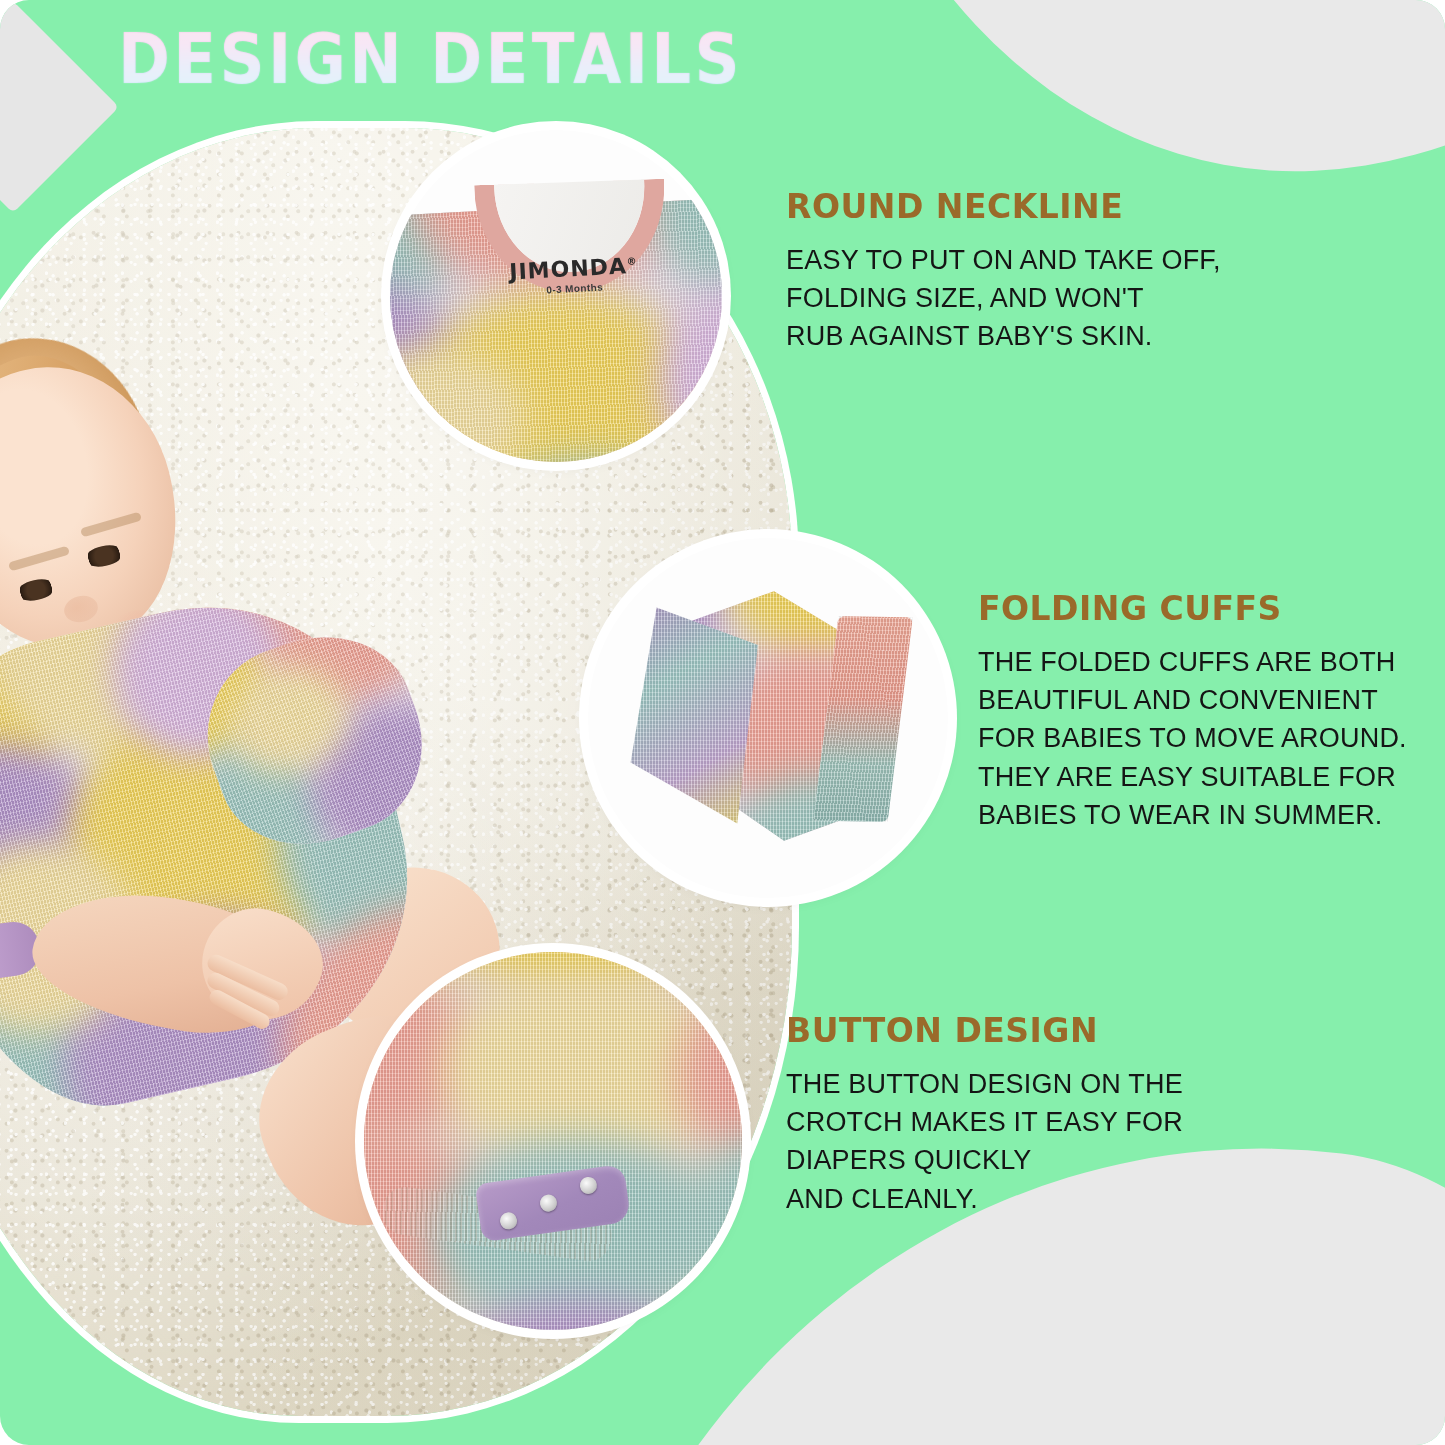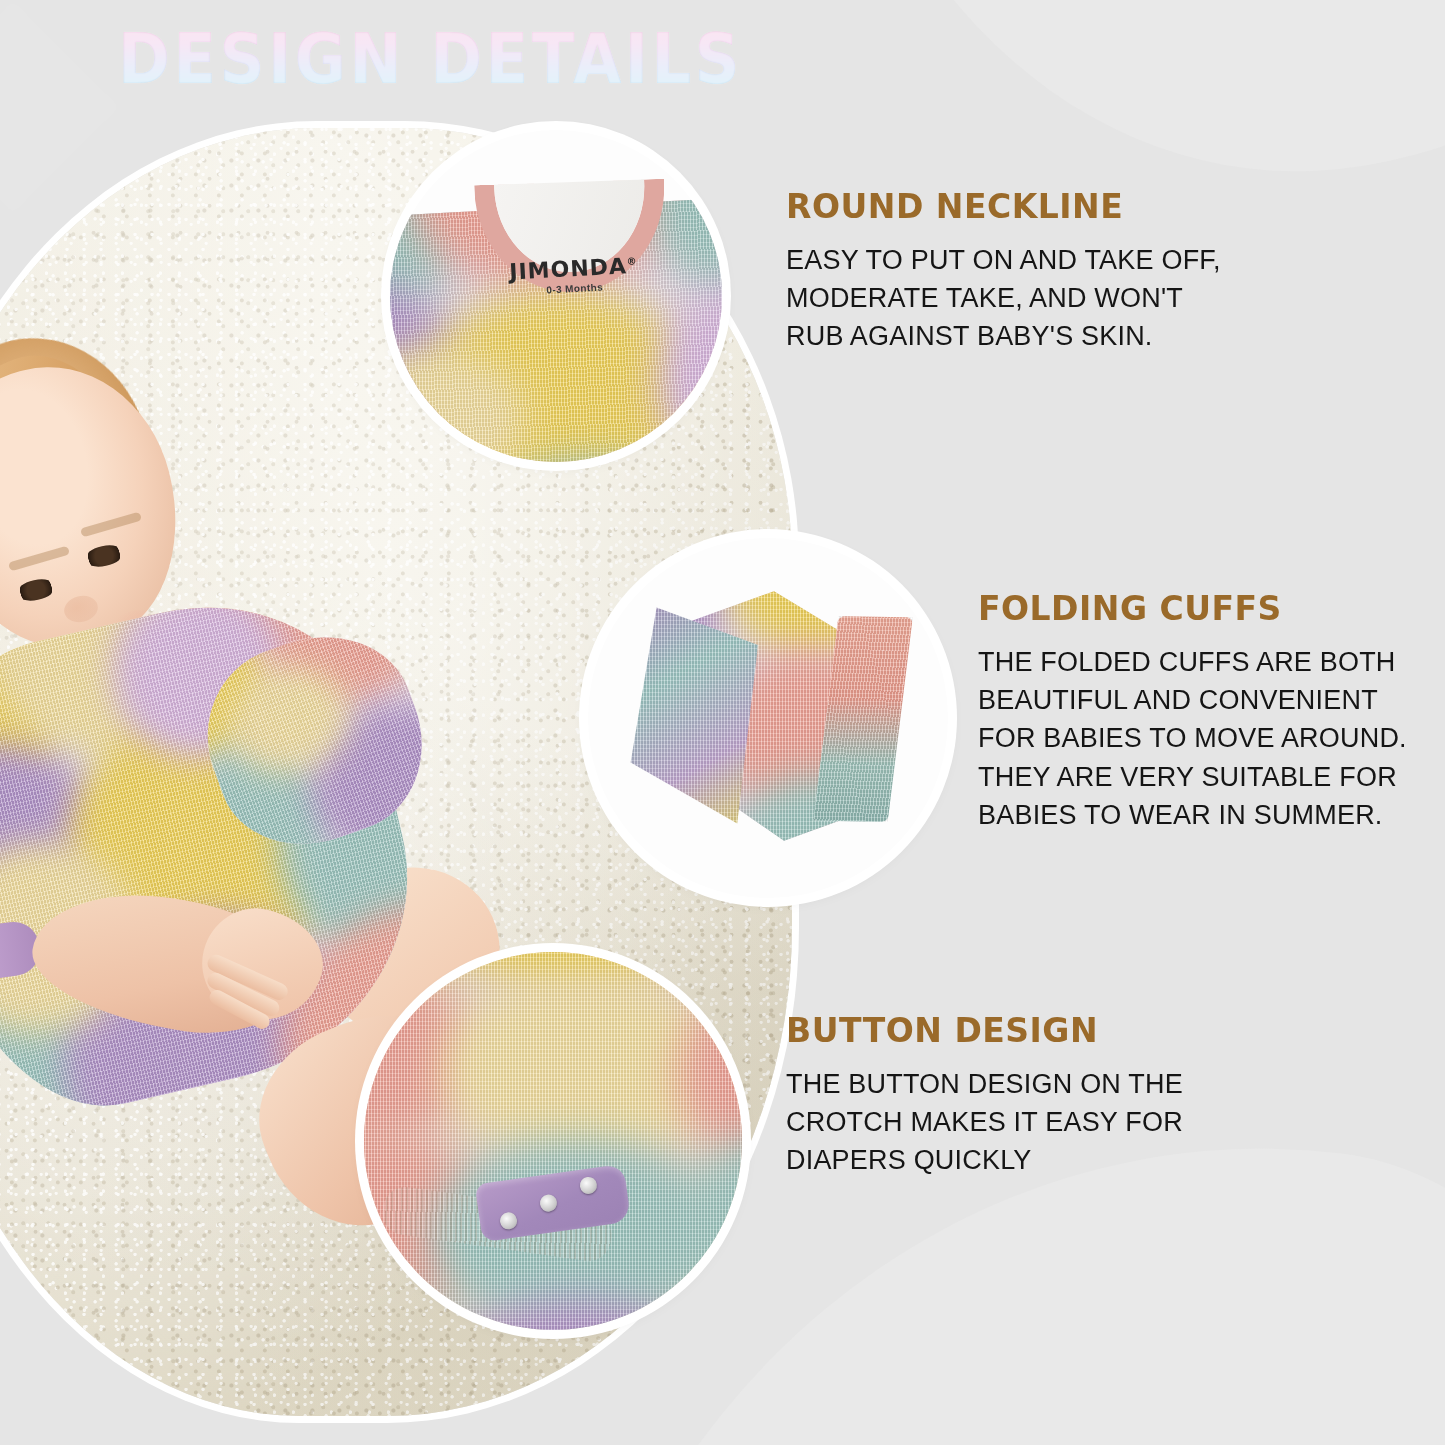--- a/index.html
+++ b/index.html
@@ -3,21 +3,21 @@
 <meta charset="utf-8">
 <style>
   html,body{margin:0;padding:0;}
   body{
     width:1445px;height:1445px;
     background:#ffffff;
     font-family:"Liberation Sans","DejaVu Sans",sans-serif;
     overflow:hidden;
     position:relative;
   }
-  .stage{position:absolute;inset:0;background:#e5e5e5;overflow:hidden;}
+  .stage{position:absolute;inset:0;background:#86efac;overflow:hidden;border-radius:29px;}
 
   
   .bg-gray-tr{
     position:absolute;
     width:980px;height:640px;
     left:830px;top:-470px;
     background:#e9e9e9;
     border-radius:0 0 60% 55%/0 0 100% 100%;
     transform:rotate(-3deg);
   }
@@ -437,38 +437,39 @@
         <div class="snap" style="left:62px;top:20px;"></div>
         <div class="snap" style="left:104px;top:8px;"></div>
       </div>
     </div>
   </div>
 
   <div class="block blk-neck">
     <div class="h">ROUND NECKLINE</div>
     <div class="p">
       <div>EASY TO PUT ON AND TAKE OFF,</div>
-      <div>MODERATE TAKE, AND WON'T</div>
+      <div>FOLDING SIZE, AND WON'T</div>
       <div>RUB AGAINST BABY'S SKIN.</div>
     </div>
   </div>
 
   <div class="block blk-cuff">
     <div class="h">FOLDING CUFFS</div>
     <div class="p">
       <div>THE FOLDED CUFFS ARE BOTH</div>
       <div>BEAUTIFUL AND CONVENIENT</div>
       <div>FOR BABIES TO MOVE AROUND.</div>
-      <div>THEY ARE VERY SUITABLE FOR</div>
+      <div>THEY ARE EASY SUITABLE FOR</div>
       <div>BABIES TO WEAR IN SUMMER.</div>
     </div>
   </div>
 
   <div class="block blk-btn">
     <div class="h">BUTTON DESIGN</div>
     <div class="p">
       <div>THE BUTTON DESIGN ON THE</div>
       <div>CROTCH MAKES IT EASY FOR</div>
       <div>DIAPERS QUICKLY</div>
+      <div>AND CLEANLY.</div>
     </div>
   </div>
 
 </div>
 
 </body></html>

